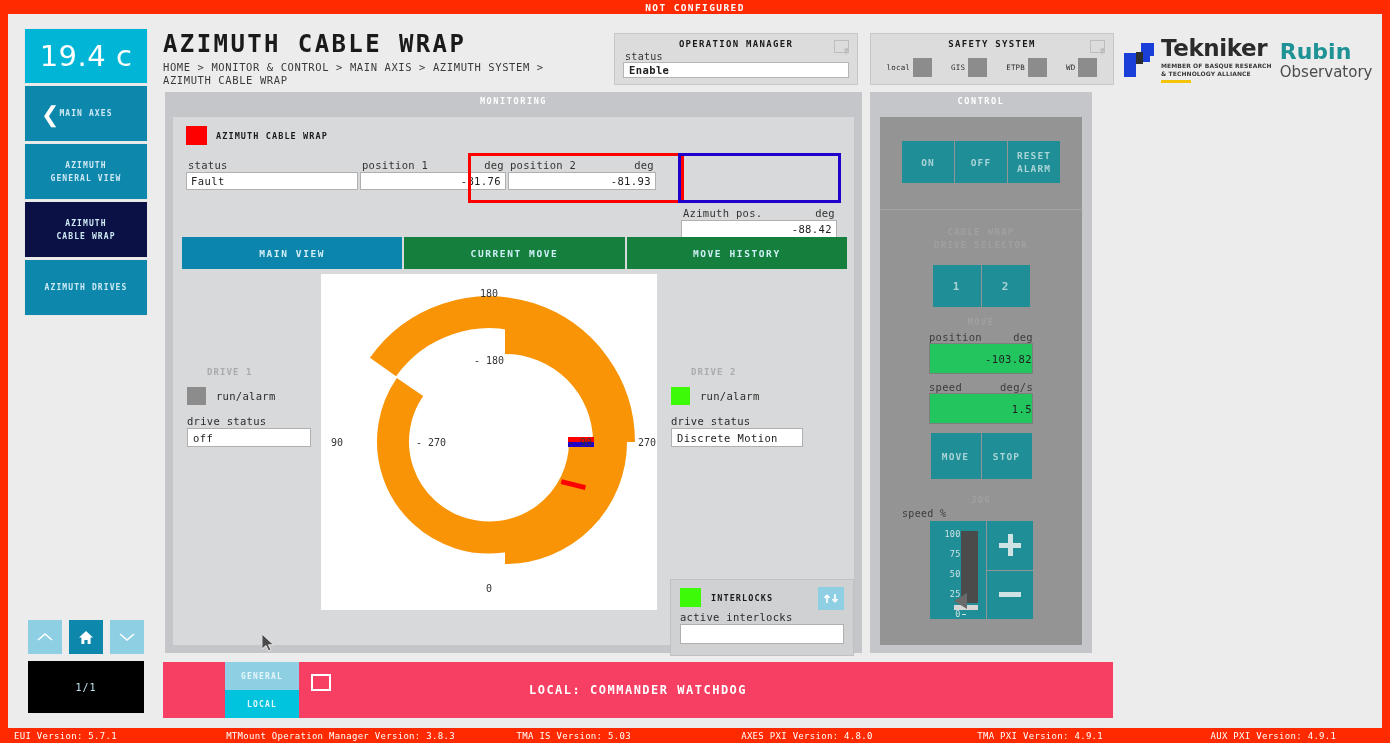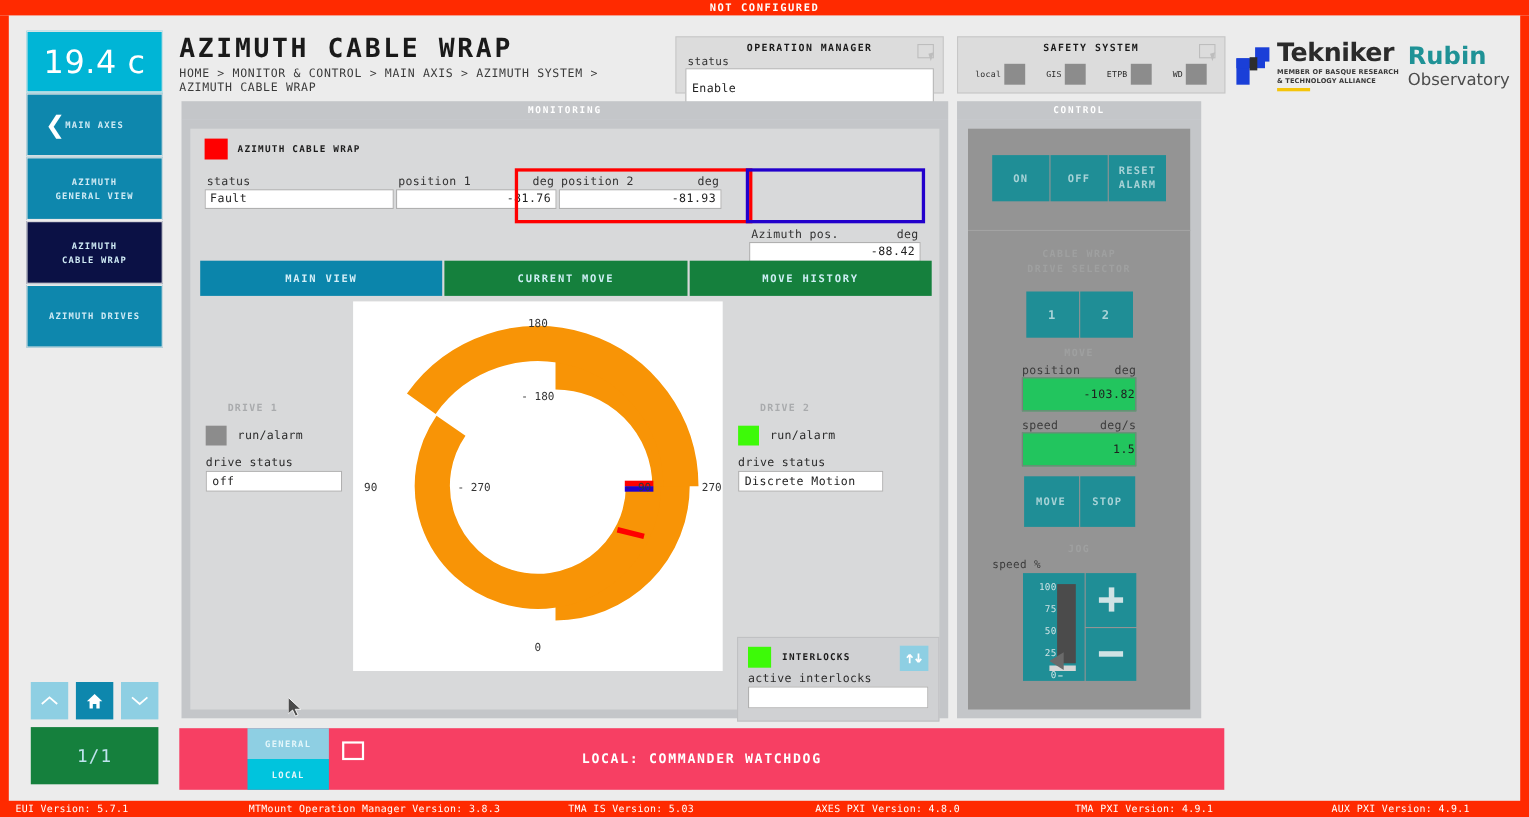--- a/index.html
+++ b/index.html
@@ -56,23 +56,23 @@
   
   .pagenav { position: absolute; left: 28px; bottom: 30px; width: 116px; }
   .pagenav-row { display: flex; gap: 7px; margin-bottom: 7px; }
   .pn-btn {
     width: 34px; height: 34px; background: #8ecfe3; color: #ffffff;
     display: flex; align-items: center; justify-content: center;
     font-family: "DejaVu Sans", "Liberation Sans", sans-serif; font-size: 15px;
   }
   .pn-btn.home { background: #0e87ad; }
   .page-count {
-    width: 116px; height: 52px; background: #15803d; color: #bfe3ef;
+    width: 116px; height: 52px; background: #000000; color: #bfe3ef;
     display: flex; align-items: center; justify-content: center;
-    font-size: 16px; letter-spacing: 1px;
+    font-size: 10px; letter-spacing: 1px;
   }
 
   
   .title-wrap { position: absolute; left: 163px; top: 30px; }
   .page-title {
     font-size: 24px; font-weight: bold; letter-spacing: 2.4px; color: #1a1a1a;
     white-space: nowrap;
   }
   .breadcrumb {
     margin-top: 3px; font-size: 10.5px; letter-spacing: .6px; color: #3a3a3a;
@@ -84,21 +84,21 @@
     position: absolute; left: 614px; top: 33px; width: 244px; height: 52px;
     background: #dcdcdc; border: 1px solid #c7c7c7;
   }
   .opman-title, .safety-title {
     text-align: center; font-size: 9px; font-weight: bold; letter-spacing: 1.3px;
     color: #1a1a1a; padding-top: 5px;
   }
   .opman-lbl { font-size: 10px; color: #333; padding: 2px 0 0 10px; letter-spacing: .3px;}
   .opman-val {
     margin: 0 8px; background: #ffffff; border: 1px solid #b5b5b5;
-    font-size: 10.5px; color: #222; padding: 12px 5px; letter-spacing: .4px;
+    font-size: 10.5px; color: #222; padding: 1px 5px; letter-spacing: .4px; font-weight: bold;
   }
   .win-ico {
     position: absolute; right: 8px; top: 6px; width: 15px; height: 13px;
     border: 1.6px solid #bdbdbd;
   }
   .win-ico::after {
     content: ""; position: absolute; right: -2px; bottom: -3px;
     width: 0; height: 0; border-left: 5px solid #bdbdbd;
     border-bottom: 7px solid transparent; transform: rotate(-18deg);
   }

